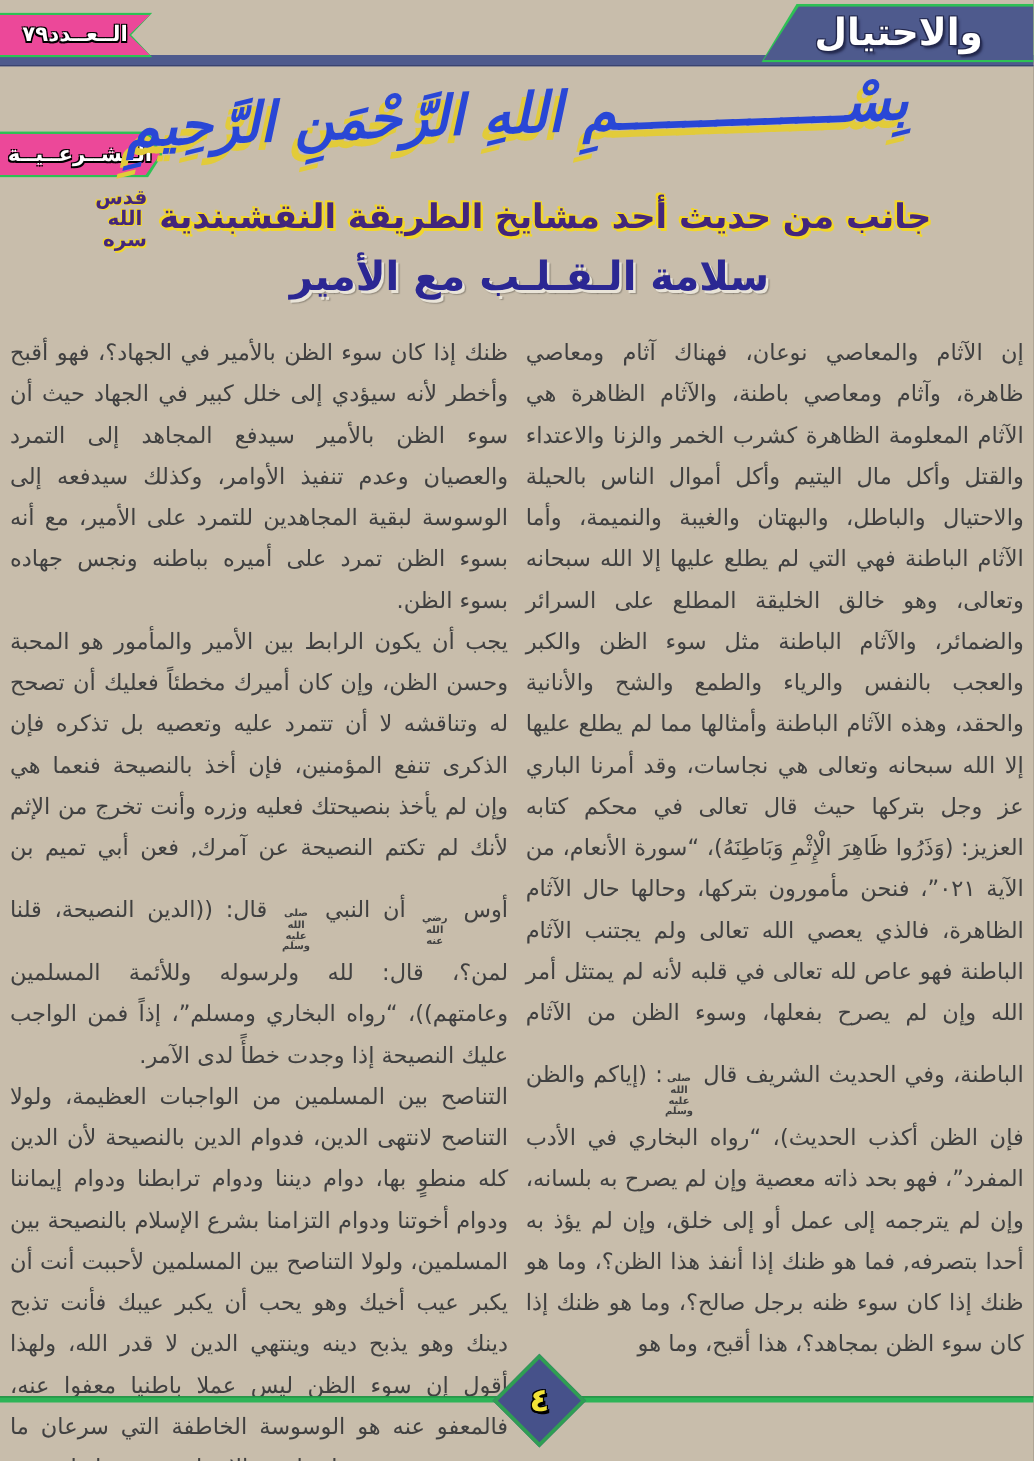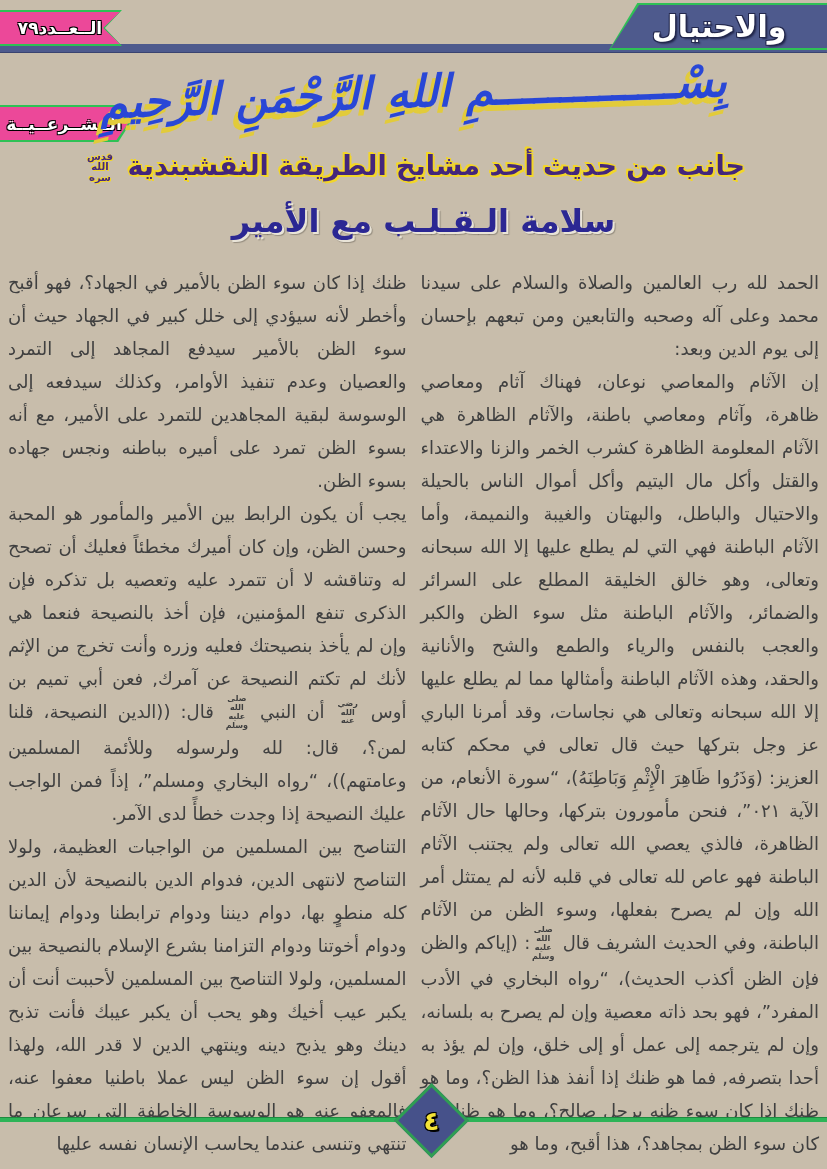--- a/index.html
+++ b/index.html
@@ -62,21 +62,21 @@
   }
   
   .kicker{
     position:absolute;top:150px;left:0;right:0;margin:0;
     text-align:center;
     font-size:27px;font-weight:bold;
     color:#43267c;
     text-shadow:1px 1px 0 #f2d629,-1px 1px 0 #f2d629,1px -1px 0 #f2d629,-1px -1px 0 #f2d629,2px 2px 0 #f2d629,-2px -2px 0 #f2d629;
   }
   .seal{
-    display:inline-block;width:36px;font-size:10px;line-height:1.05;
+    display:inline-block;width:36px;font-size:16px;line-height:1.05;
     vertical-align:middle;text-align:center;font-style:normal;font-weight:bold;
     color:#43267c;
     text-shadow:1px 1px 0 #f2d629,-1px -1px 0 #f2d629;
   }
   .main-title{
     position:absolute;top:202px;left:0;right:0;margin:0;
     text-align:center;
     font-size:32px;font-weight:bold;
     color:#2b2793;
     text-shadow:2px 2px 0 #e9e4d8,3px 3px 1px rgba(0,0,0,.25);
@@ -93,20 +93,21 @@
     font-size:18px;line-height:33px;
     color:#404040;
     text-align:justify;
     text-justify:inter-word;
   }
   .honorific{
     display:inline-block;width:26px;
     font-size:8px;line-height:1.1;font-weight:bold;
     text-align:center;vertical-align:middle;
     white-space:normal;
+    margin-top:32px;
   }
   
   .footer-rule{
     position:absolute;top:1117px;left:0;right:0;height:4px;
     background:#2db457;border-top:1px solid #1f8a40;
   }
   .diamond{
     position:absolute;top:1094px;left:50%;margin-left:-9px;
     width:47px;height:47px;
     background:#46518a;
@@ -146,21 +147,20 @@
   </div>
 
   <div class="basmala">بِسْــــــــــــــمِ اللهِ الرَّحْمَنِ الرَّحِيمِ</div>
 
   <h1 class="kicker"><span>جانب من حديث أحد مشايخ الطريقة النقشبندية</span> <span class="seal">قدس الله سره</span></h1>
 
   <h2 class="main-title">سلامة الـقـلـب مع الأمير</h2>
 
   <main class="columns">
     <section class="col" id="col-right">
-        <p><span>الحمد لله رب العالمين والصلاة والسلام على سيدنا محمد وعلى آله وصحبه والتابعين ومن تبعهم بإحسان إلى يوم الدين وبعد:</span></p>
         <p><span>إن الآثام والمعاصي نوعان، فهناك آثام ومعاصي ظاهرة، وآثام ومعاصي باطنة، والآثام الظاهرة هي الآثام المعلومة الظاهرة كشرب الخمر والزنا والاعتداء والقتل وأكل مال اليتيم وأكل أموال الناس بالحيلة والاحتيال والباطل، والبهتان والغيبة والنميمة، وأما الآثام الباطنة فهي التي لم يطلع عليها إلا الله سبحانه وتعالى، وهو خالق الخليقة المطلع على السرائر والضمائر، والآثام الباطنة مثل سوء الظن والكبر والعجب بالنفس والرياء والطمع والشح والأنانية والحقد، وهذه الآثام الباطنة وأمثالها مما لم يطلع عليها إلا الله سبحانه وتعالى هي نجاسات، وقد أمرنا الباري عز وجل بتركها حيث قال تعالى في محكم كتابه العزيز: (وَذَرُوا ظَاهِرَ الْإِثْمِ وَبَاطِنَهُ)، “سورة الأنعام، من الآية ٠٢١”، فنحن مأمورون بتركها، وحالها حال الآثام الظاهرة، فالذي يعصي الله تعالى ولم يجتنب الآثام الباطنة فهو عاص لله تعالى في قلبه لأنه لم يمتثل أمر الله وإن لم يصرح بفعلها، وسوء الظن من الآثام الباطنة، وفي الحديث الشريف قال </span><span class="honorific">صلى الله عليه وسلم</span><span>: (إياكم والظن فإن الظن أكذب الحديث)، “رواه البخاري في الأدب المفرد”، فهو بحد ذاته معصية وإن لم يصرح به بلسانه، وإن لم يترجمه إلى عمل أو إلى خلق، وإن لم يؤذ به أحدا بتصرفه, فما هو ظنك إذا أنفذ هذا الظن؟، وما هو ظنك إذا كان سوء ظنه برجل صالح؟، وما هو ظنك إذا كان سوء الظن بمجاهد؟، هذا أقبح، وما هو</span></p>
       </section>
     <section class="col" id="col-left">
         <p><span>ظنك إذا كان سوء الظن بالأمير في الجهاد؟، فهو أقبح وأخطر لأنه سيؤدي إلى خلل كبير في الجهاد حيث أن سوء الظن بالأمير سيدفع المجاهد إلى التمرد والعصيان وعدم تنفيذ الأوامر، وكذلك سيدفعه إلى الوسوسة لبقية المجاهدين للتمرد على الأمير، مع أنه بسوء الظن تمرد على أميره بباطنه ونجس جهاده بسوء الظن.</span></p>
         <p><span>يجب أن يكون الرابط بين الأمير والمأمور هو المحبة وحسن الظن، وإن كان أميرك مخطئاً فعليك أن تصحح له وتناقشه لا أن تتمرد عليه وتعصيه بل تذكره فإن الذكرى تنفع المؤمنين، فإن أخذ بالنصيحة فنعما هي وإن لم يأخذ بنصيحتك فعليه وزره وأنت تخرج من الإثم لأنك لم تكتم النصيحة عن آمرك, فعن أبي تميم بن أوس </span><span class="honorific">رضي الله عنه</span><span> أن النبي </span><span class="honorific">صلى الله عليه وسلم</span><span> قال: ((الدين النصيحة، قلنا لمن؟، قال: لله ولرسوله وللأئمة المسلمين وعامتهم))، “رواه البخاري ومسلم”، إذاً فمن الواجب عليك النصيحة إذا وجدت خطأً لدى الآمر.</span></p>
         <p><span>التناصح بين المسلمين من الواجبات العظيمة، ولولا التناصح لانتهى الدين، فدوام الدين بالنصيحة لأن الدين كله منطوٍ بها، دوام ديننا ودوام ترابطنا ودوام إيماننا ودوام أخوتنا ودوام التزامنا بشرع الإسلام بالنصيحة بين المسلمين، ولولا التناصح بين المسلمين لأحببت أنت أن يكبر عيب أخيك وهو يحب أن يكبر عيبك فأنت تذبح دينك وهو يذبح دينه وينتهي الدين لا قدر الله، ولهذا أقول إن سوء الظن ليس عملا باطنيا معفوا عنه، فالمعفو عنه هو الوسوسة الخاطفة التي سرعان ما تنتهي وتنسى عندما يحاسب الإنسان نفسه عليها</span></p>
       </section>
   </main>
 
   <div class="footer-rule"></div>

